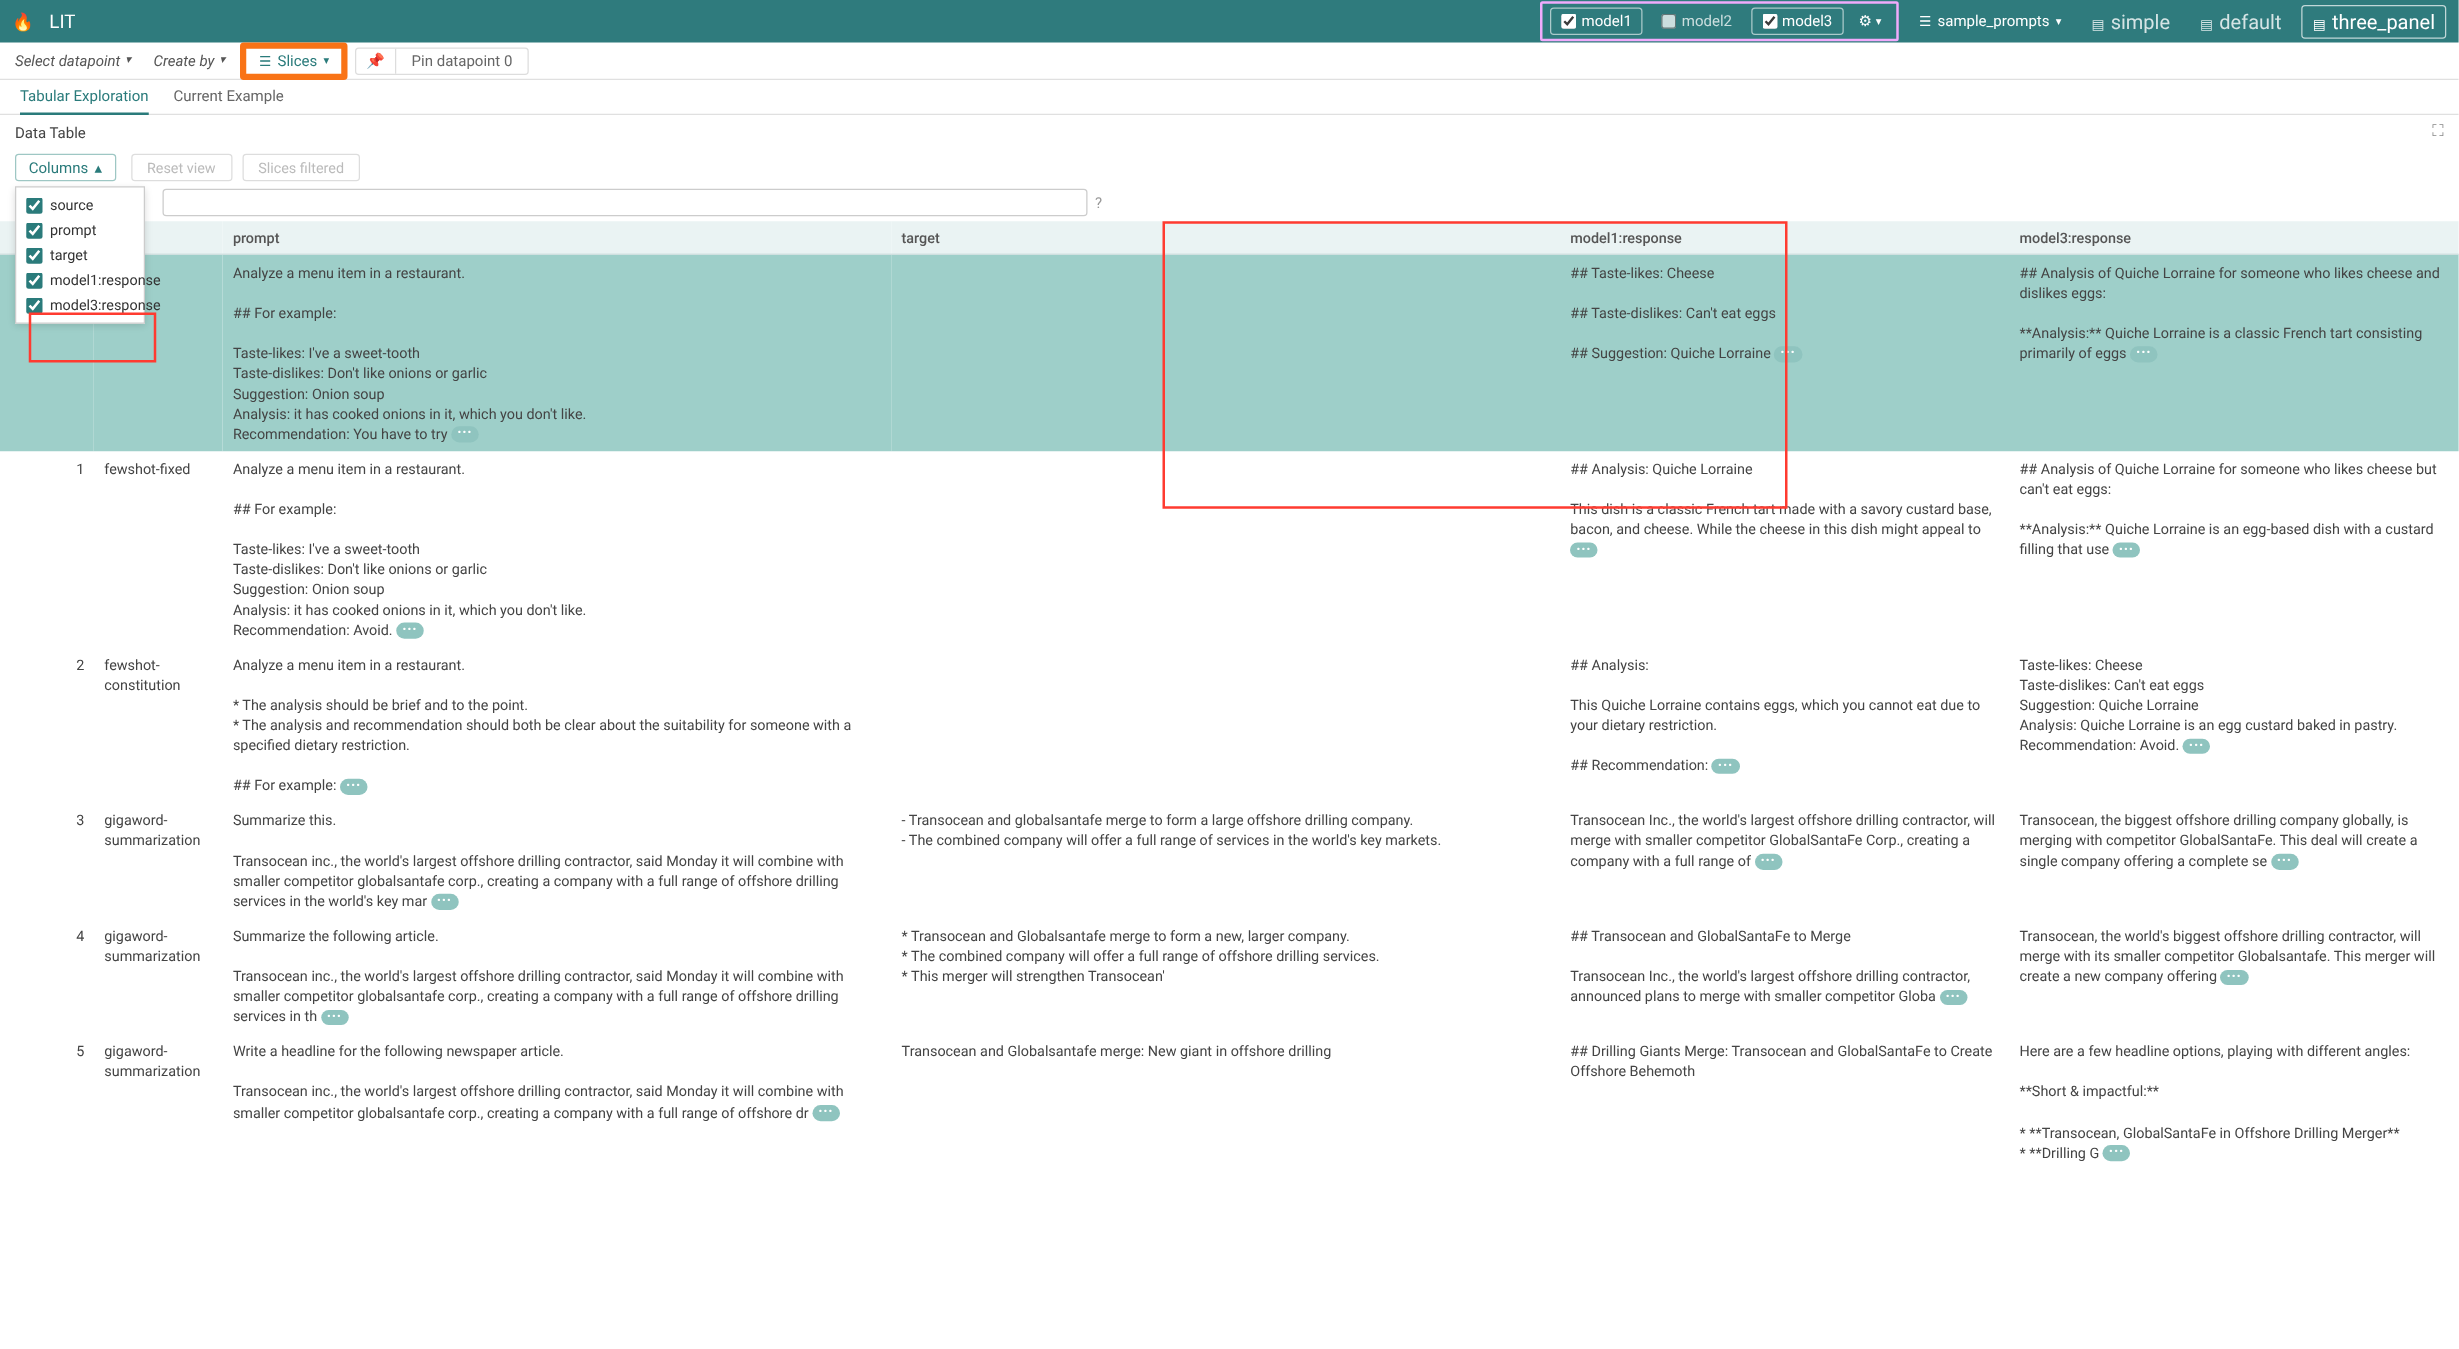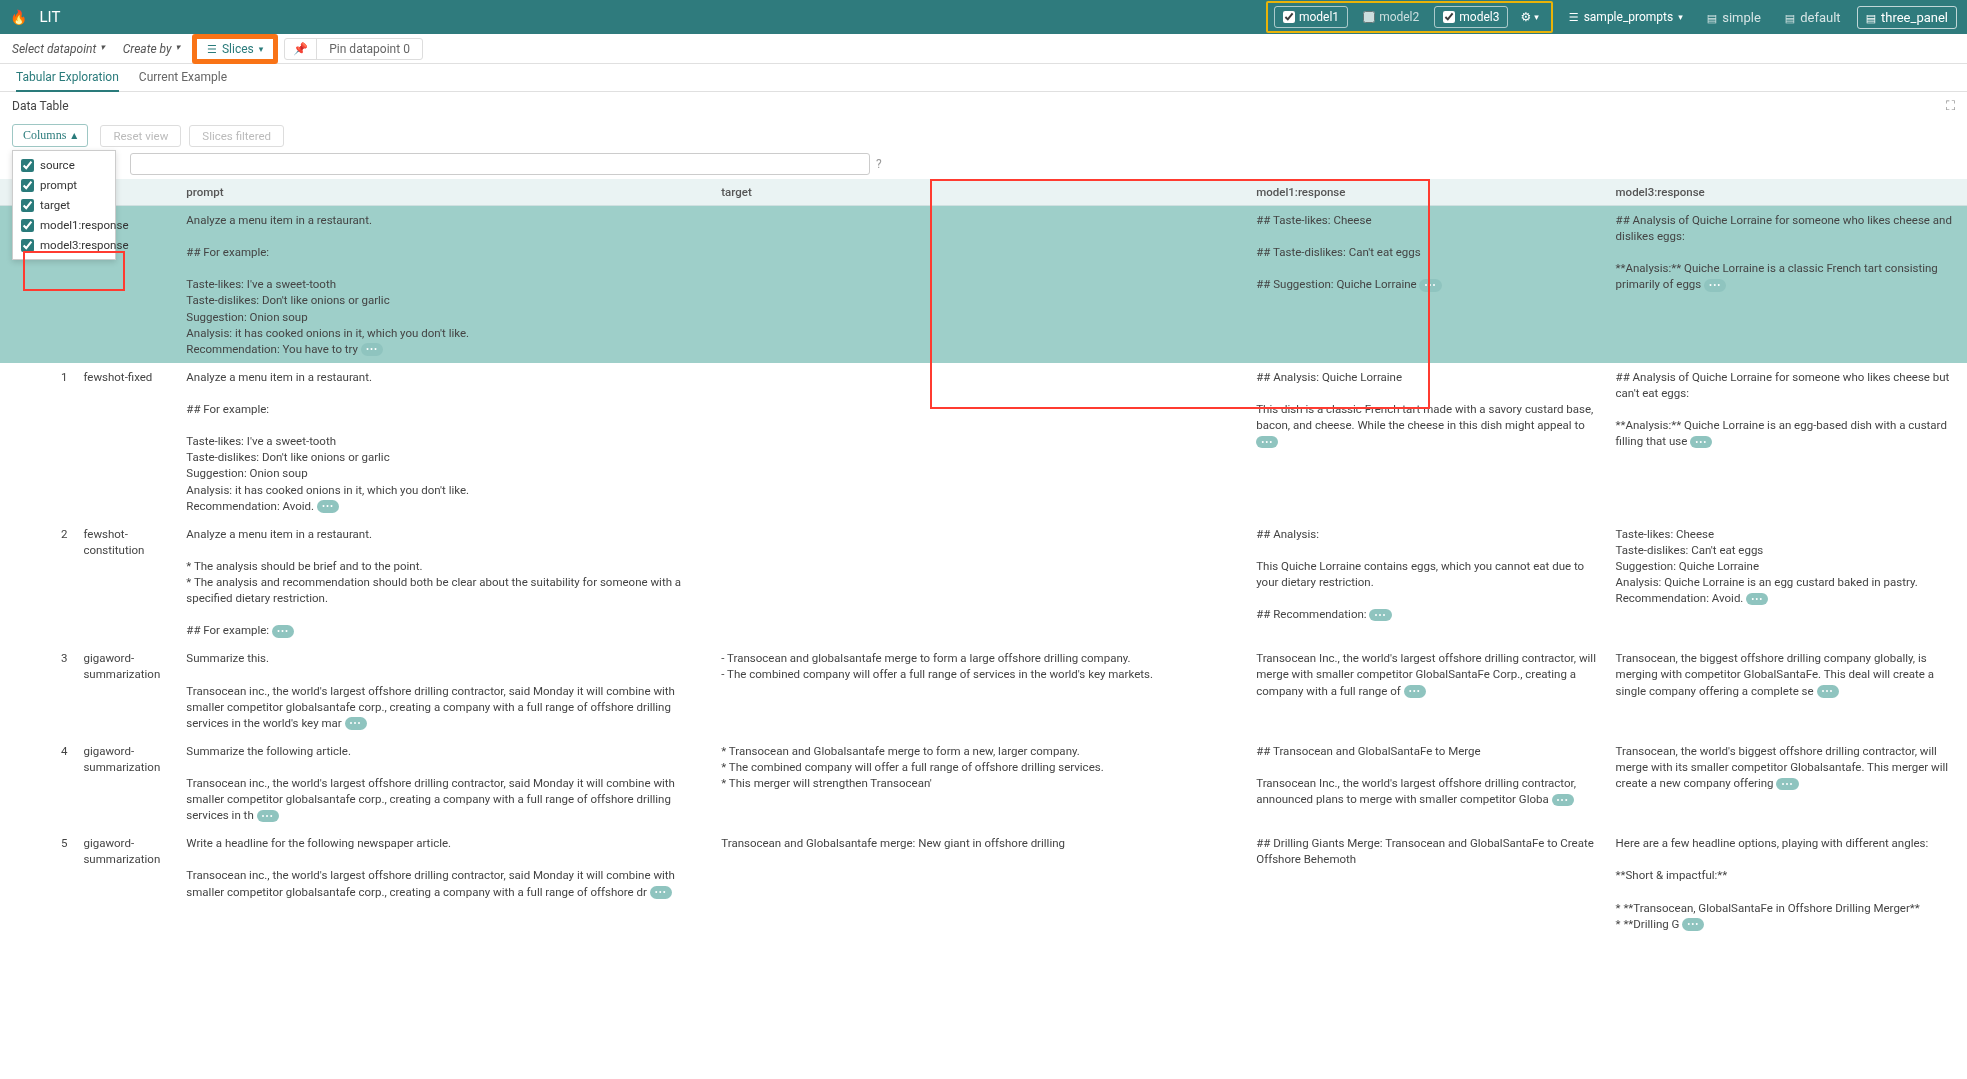--- a/index.html
+++ b/index.html
@@ -18,21 +18,21 @@
     padding: 0 10px;
     gap: 8px;
   }
   .logo-icon { color: #ff9500; font-size: 14px; margin-right: 4px; }
   .app-title { font-size: 15px; font-weight: 400; }
   .topbar-spacer { flex: 1; }
   .model-group {
     display: flex;
     align-items: center;
     gap: 6px;
-    border: 2px solid #eab308;
+    border: 2px solid #f0abfc;
     padding: 3px 6px;
     border-radius: 2px;
   }
   .model-chip {
     display: inline-flex;
     align-items: center;
     gap: 4px;
     border: 1px solid rgba(255,255,255,0.6);
     padding: 3px 8px;
     border-radius: 3px;
@@ -43,21 +43,21 @@
   .model-chip input[type=checkbox] { accent-color: #fff; width:12px; height:12px; }
   .gear-chip { padding: 3px 6px; cursor:pointer; display:inline-flex; align-items:center; gap:3px; }
   .dataset-chip {
     display: inline-flex; align-items:center; gap:5px;
     padding: 3px 8px;
     font-size: 12px;
     cursor:pointer;
   }
   .layout-chip {
     display:inline-flex; align-items:center; gap:5px;
-    padding:3px 8px; font-size:13px; cursor:pointer; opacity:0.8;
+    padding:3px 8px; font-size:16px; cursor:pointer; opacity:0.8;
   }
   .layout-chip.selected { border:1px solid rgba(255,255,255,0.7); border-radius:3px; opacity:1; }
   .hamburger-icon::before { content:"\2630"; font-size:11px; }
   .three-panel-icon::before { content:"\25A4"; font-size:11px; }
   .caret::after { content:" \25BE"; font-size:9px; }
 
   .subbar {
     height: 30px;
     display:flex;
     align-items:center;
@@ -121,21 +121,20 @@
     font-size:12px;
     position:relative;
   }
   .columns-btn {
     border:1px solid #9ec7c4;
     color:#2a7b7b;
     border-radius:3px;
     padding:3px 10px;
     display:inline-flex; align-items:center; gap:5px;
     cursor:pointer;
-    font-family:Liberation Serif, serif;
   }
   .columns-dropdown {
     position:absolute;
     top: 30px;
     left: 12px;
     background:#fff;
     border:1px solid #ccc;
     box-shadow: 0 2px 6px rgba(0,0,0,0.15);
     z-index:100;
     padding: 4px 0;

